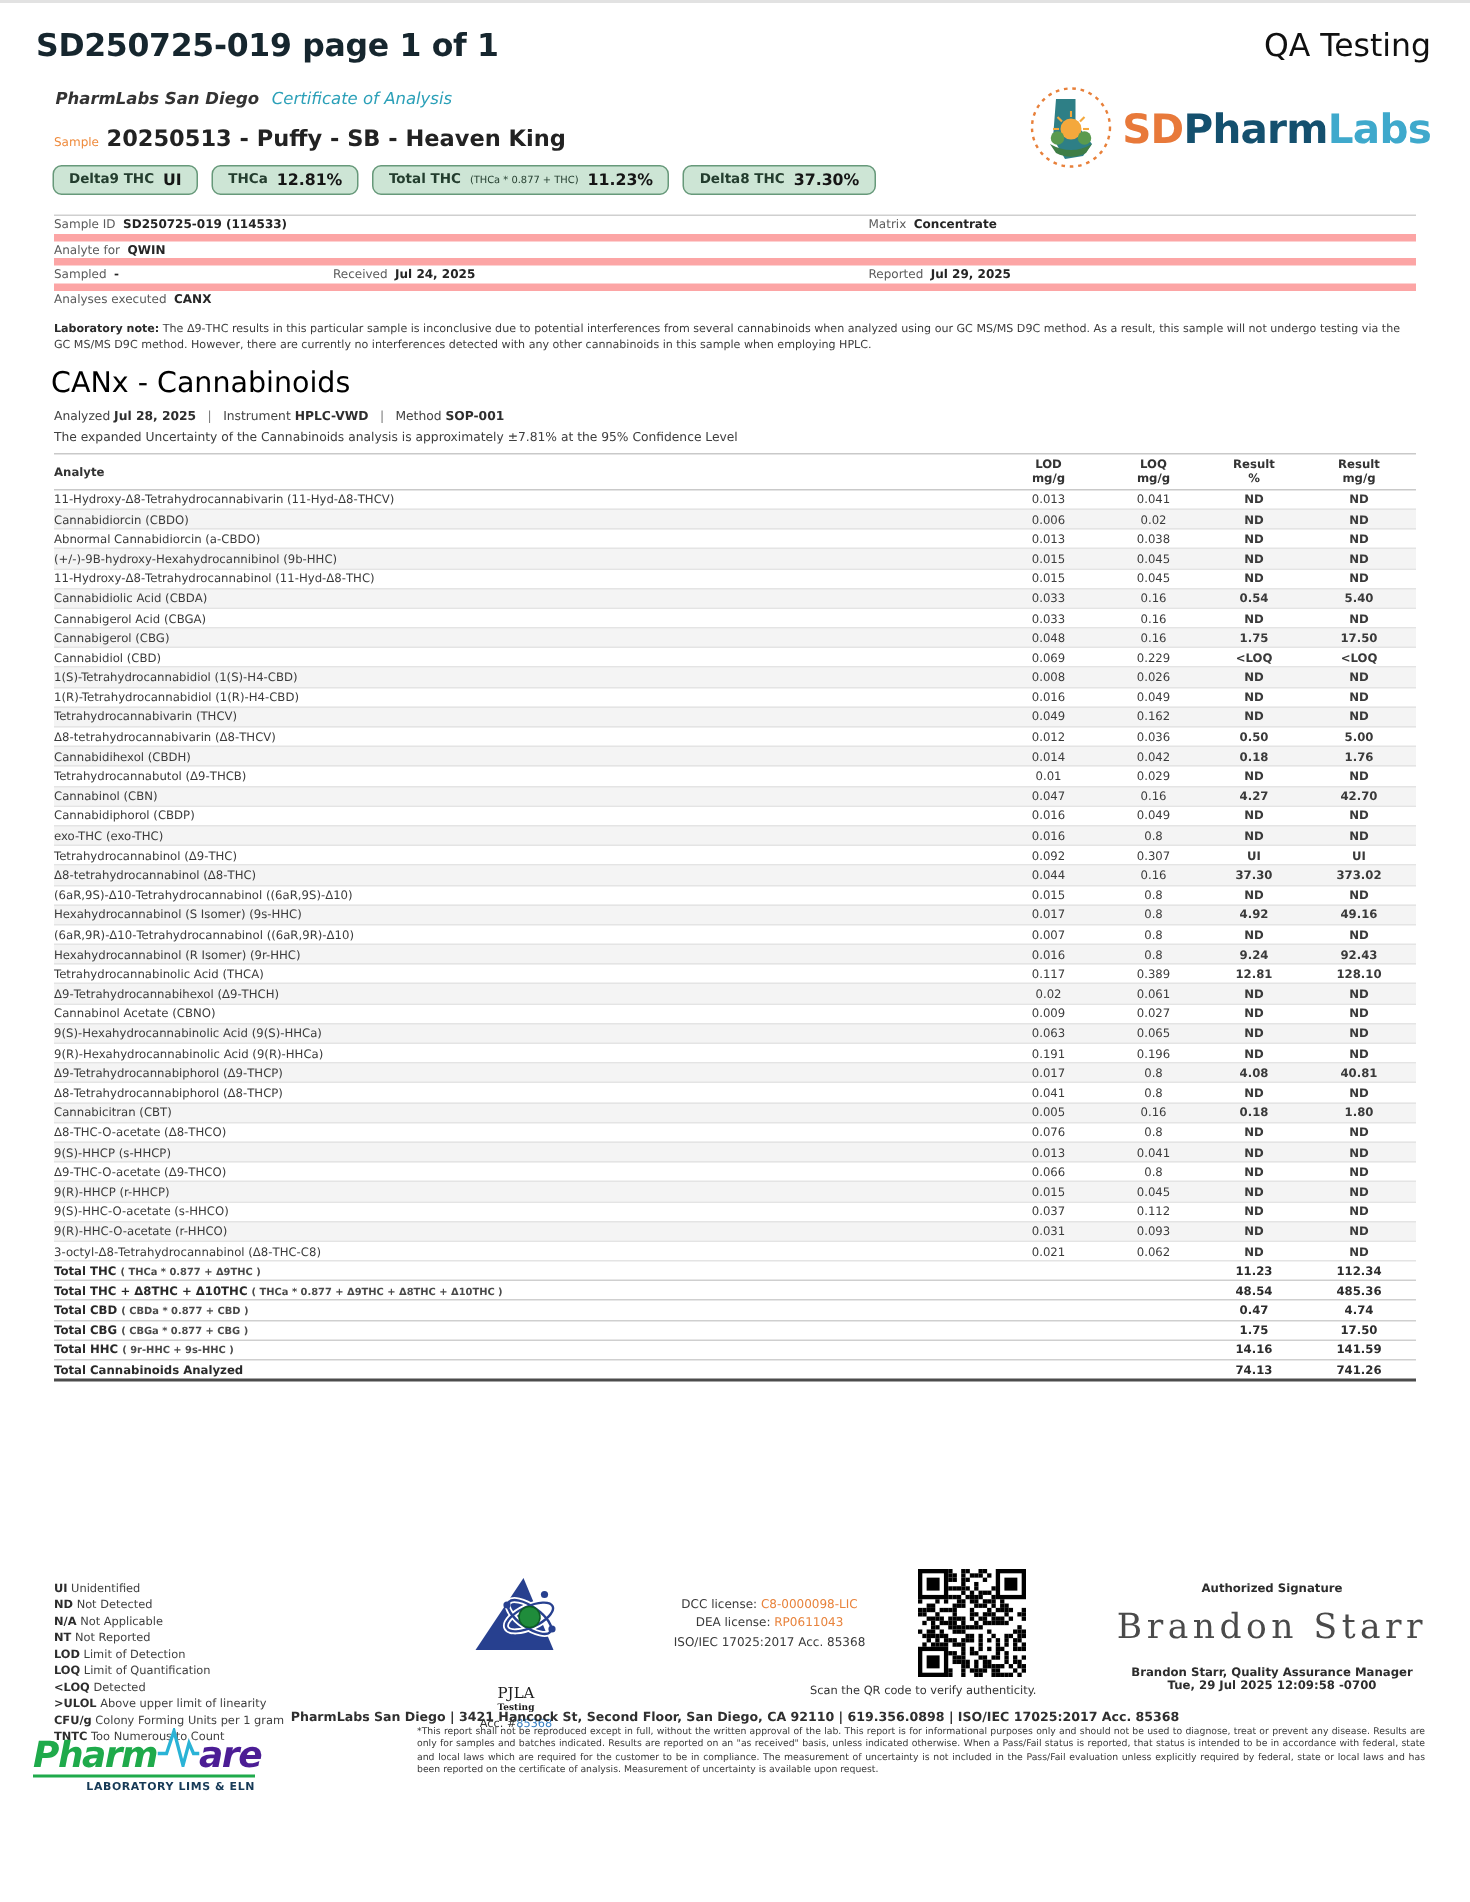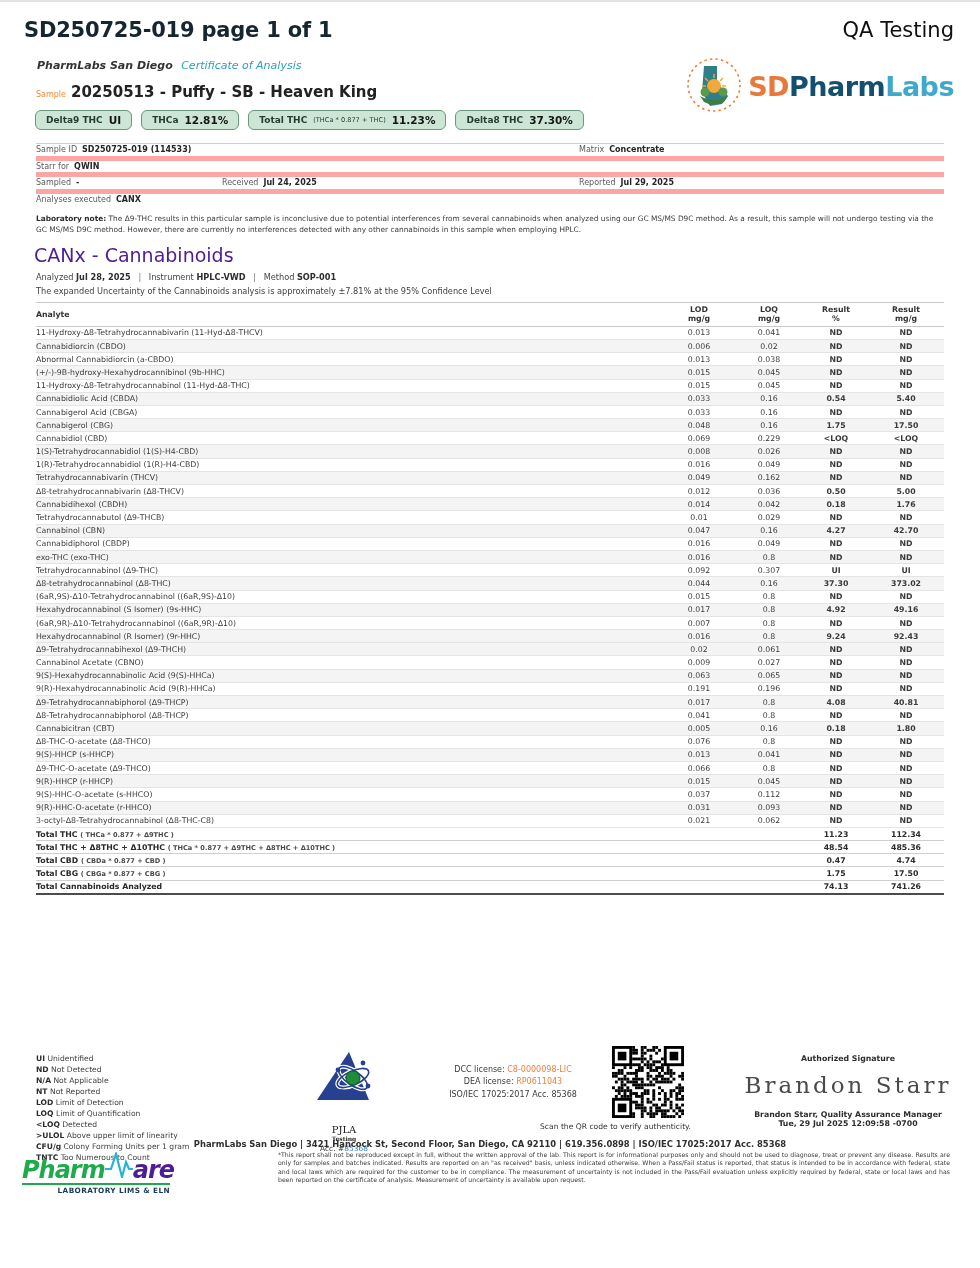--- a/index.html
+++ b/index.html
@@ -32,21 +32,21 @@
   .info{margin:13px 36px 0 36px;border-top:1px solid #cfcfcf;font-size:8px;}
   .irow{display:flex;align-items:center;height:11.6px;border-bottom:5px solid #fca5a5;}
   .seg{display:flex;align-items:center;}
   .w186{width:186px;} .w355{width:357px;} .w543{width:543px;}
   .ilbl{color:#5a5a5a;}
   .ival{font-weight:700;color:#252525;margin-left:5px;}
   
   .note{margin:9px 36px 0 36px;font-size:7.4px;line-height:1.4;color:#3c3c3c;}
   .note b{color:#2b2b2b;}
   
-  .sec-title{margin:9px 0 0 34px;font-size:19px;font-weight:500;color:#4c1d95;}
+  .sec-title{margin:9px 0 0 34px;font-size:19px;font-weight:500;color:#000000;}
   .meta{margin:6px 0 0 36px;font-size:8.2px;color:#444;}
   .meta b{color:#2e2e2e;}
   .meta .sep{margin:0 5px;color:#777;}
   .uncert{margin:4px 0 0 36px;font-size:8.2px;color:#3e3e3e;}
   
   table.anl{margin:6px 36px 0 36px;width:908px;border-collapse:collapse;font-size:7.8px;table-layout:fixed;}
   table.anl col.c0{width:628px;} table.anl col.c1{width:70px;} table.anl col.c2{width:70px;}
   table.anl col.c3{width:64px;} table.anl col.c4{width:76px;}
   table.anl th{border-top:1px solid #c9c9c9;border-bottom:1px solid #c9c9c9;padding:2px 0;
                font-weight:600;color:#333;line-height:1.2;text-align:center;vertical-align:middle;}
@@ -156,21 +156,21 @@
         <span class="ilbl">Sample ID</span>
         <span class="ival">SD250725-019 (114533)</span>
       </span>
       <span class="seg">
         <span class="ilbl">Matrix</span>
         <span class="ival">Concentrate</span>
       </span>
     </div>
     <div class="irow">
       <span class="seg">
-        <span class="ilbl">Starr for</span>
+        <span class="ilbl">Analyte for</span>
         <span class="ival">QWIN</span>
       </span>
     </div>
     <div class="irow">
       <span class="seg w186">
         <span class="ilbl">Sampled</span>
         <span class="ival">-</span>
       </span>
       <span class="seg w355">
         <span class="ilbl">Received</span>
@@ -384,20 +384,27 @@
           <td class="res g">ND</td>
           <td class="res g">ND</td>
         </tr>
         <tr class="alt">
           <td>Hexahydrocannabinol (R Isomer) (9r-HHC)</td>
           <td class="num">0.016</td>
           <td class="num">0.8</td>
           <td class="res b">9.24</td>
           <td class="res b">92.43</td>
         </tr>
+        <tr>
+          <td>Tetrahydrocannabinolic Acid (THCA)</td>
+          <td class="num">0.117</td>
+          <td class="num">0.389</td>
+          <td class="res b">12.81</td>
+          <td class="res b">128.10</td>
+        </tr>
         <tr class="alt">
           <td>Δ9-Tetrahydrocannabihexol (Δ9-THCH)</td>
           <td class="num">0.02</td>
           <td class="num">0.061</td>
           <td class="res g">ND</td>
           <td class="res g">ND</td>
         </tr>
         <tr>
           <td>Cannabinol Acetate (CBNO)</td>
           <td class="num">0.009</td>
@@ -509,20 +516,27 @@
           <td class="num"></td>
           <td class="res">0.47</td>
           <td class="res">4.74</td>
         </tr>
         <tr class="total">
           <td class="tl">Total CBG <span class="frm">( CBGa * 0.877 + CBG )</span></td>
           <td class="num"></td>
           <td class="num"></td>
           <td class="res">1.75</td>
           <td class="res">17.50</td>
+        </tr>
+        <tr class="total">
+          <td class="tl">Total HHC <span class="frm">( 9r-HHC + 9s-HHC )</span></td>
+          <td class="num"></td>
+          <td class="num"></td>
+          <td class="res">14.16</td>
+          <td class="res">141.59</td>
         </tr>
         <tr class="total grand">
           <td class="tl">Total Cannabinoids Analyzed </td>
           <td class="num"></td>
           <td class="num"></td>
           <td class="res">74.13</td>
           <td class="res">741.26</td>
         </tr>
       </tbody>
   </table>

